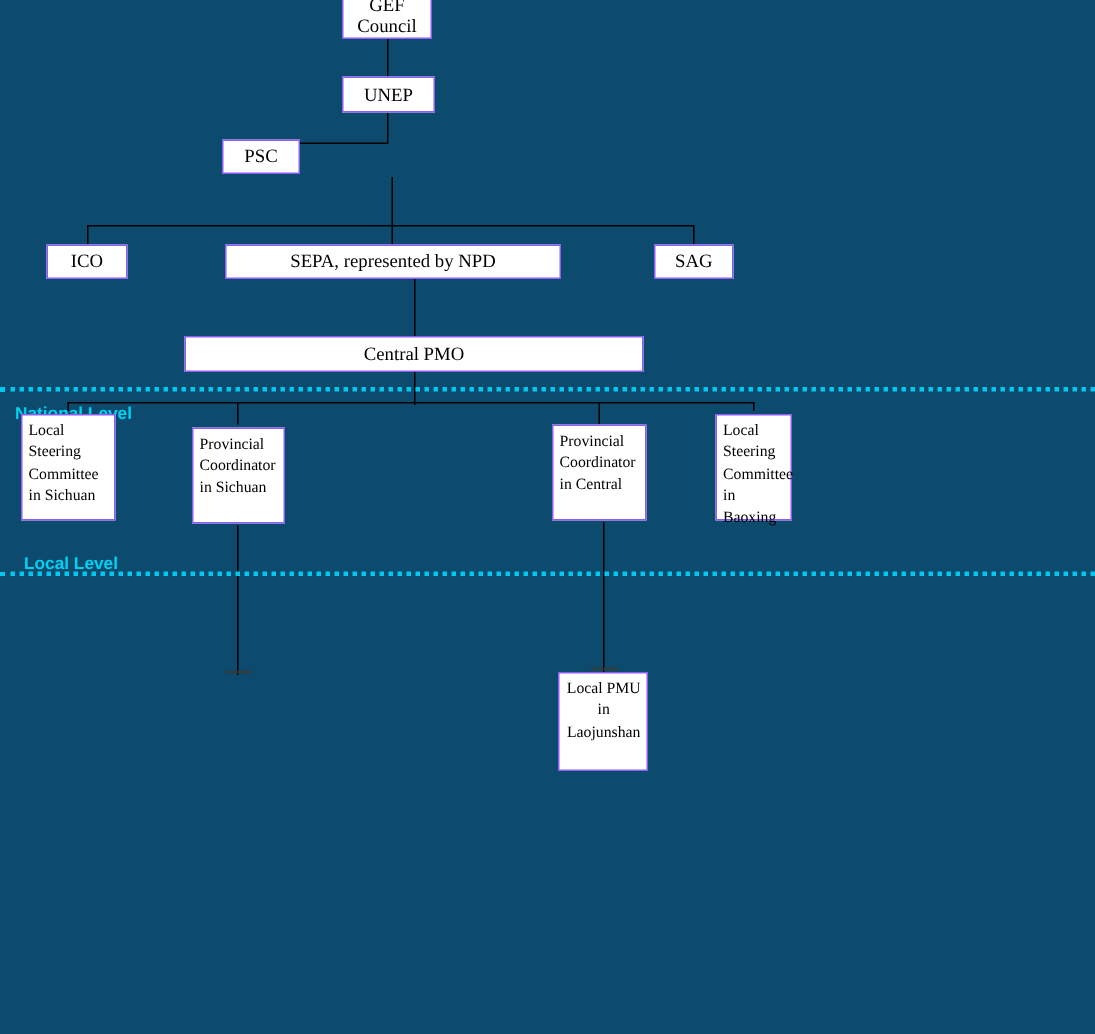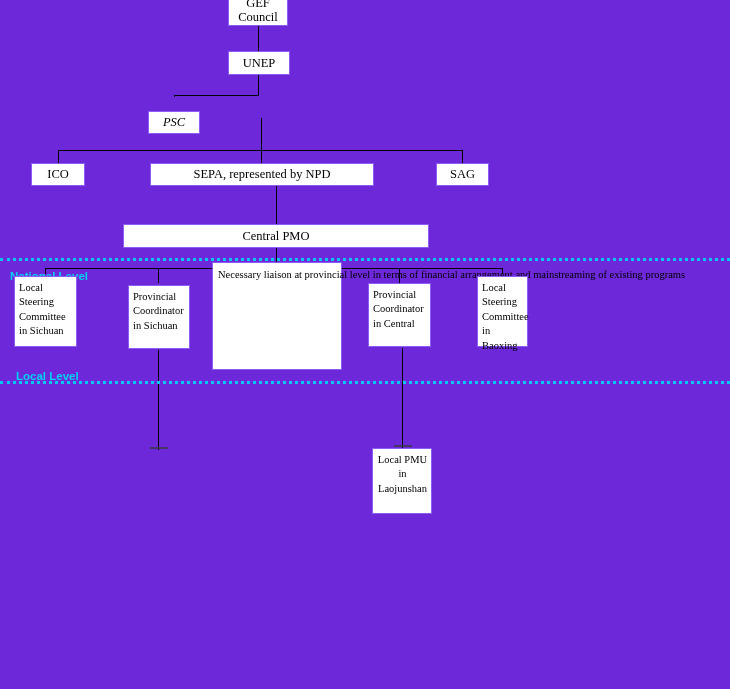--- a/index.html
+++ b/index.html
@@ -5,21 +5,21 @@
 <style>
   html, body {
     margin: 0;
     padding: 0;
     background: #000000;
   }
   #canvas {
     position: relative;
     width: 730px;
     height: 689px;
-    background: #6d28d9;
+    background: #0c4a6e;
     overflow: hidden;
     font-family: "Liberation Serif", "DejaVu Serif", serif;
   }
 
   
   .node {
     position: absolute;
     background: #ffffff;
     border: 1px solid #8b5cf6;
     color: #000000;
@@ -126,38 +126,37 @@
   <div class="stub" style="left:150px; top:447px;"></div>
   <div class="stub" style="left:394px; top:445px;"></div>
 
   <div class="node clipped-top" style="left:228px; top:-6px; width:60px; height:32px;">
     <div>GEF</div>
     <div>Council</div>
   </div>
 
   <div class="node center" style="left:228px; top:51px; width:62px; height:24px;">UNEP</div>
 
-  <div class="node center" style="left:148px; top:111px; width:52px; height:23px;font-style:italic;">PSC</div>
+  <div class="node center" style="left:148px; top:93px; width:52px; height:23px;">PSC</div>
 
   <div class="node center" style="left:31px; top:163px; width:54px; height:23px;">ICO</div>
 
   <div class="node center" style="left:150px; top:163px; width:224px; height:23px;">SEPA, represented by NPD</div>
 
   <div class="node center" style="left:436px; top:163px; width:53px; height:23px;">SAG</div>
 
   <div class="node center" style="left:123px; top:224px; width:306px; height:24px;">Central PMO</div>
 
   <div class="divider" style="top:258px; width:730px;"></div>
   <div class="divider-label" style="left:10px; top:246px;margin-top:24px;">National Level</div>
 
   <div class="node leaf wrap" style="left:128px; top:285px; width:62px; height:64px;">Provincial Coordinator in Sichuan</div>
 
   <div class="node leaf wrap" style="left:14px; top:276px; width:63px; height:71px;">Local Steering Committee in Sichuan</div>
 
-  <div class="node para" style="left:212px; top:262px; width:130px; height:108px;">Necessary liaison at provincial level in terms of financial arrangement and mainstreaming of existing programs</div>
 
   <div class="node leaf wrap" style="left:368px; top:283px; width:63px; height:64px;">Provincial Coordinator in Central</div>
 
   <div class="node leaf wrap" style="left:477px; top:276px; width:51px; height:71px;">Local Steering Committee in Baoxing</div>
 
   <div class="divider" style="top:381px; width:730px;"></div>
   <div class="divider-label" style="left:16px; top:370px;">Local Level</div>
 
 
   <div class="node leaf wrap" style="left:372px; top:448px; width:60px; height:66px;text-align:center;">Local PMU in Laojunshan</div>

